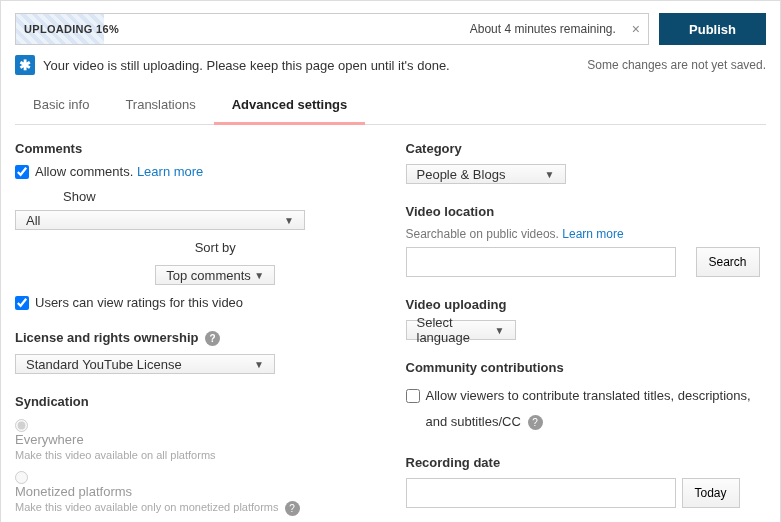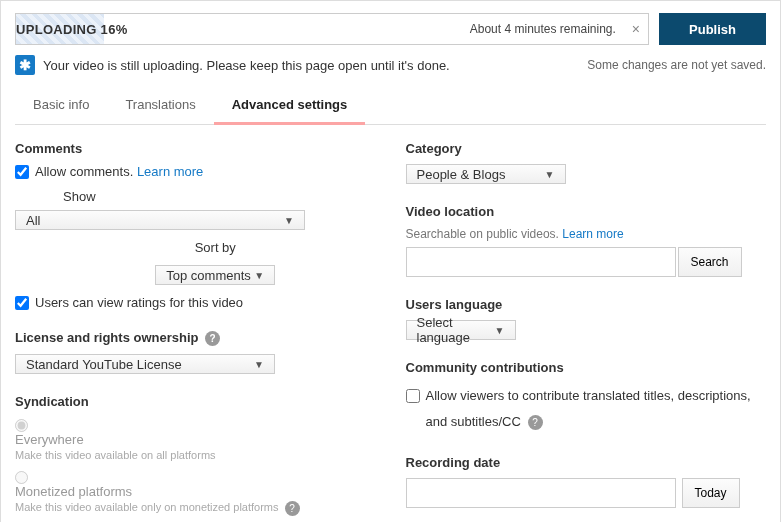--- a/index.html
+++ b/index.html
@@ -2,21 +2,21 @@
 <html><head>
 <meta charset="utf-8">
 <style>
   * { box-sizing: border-box; margin: 0; padding: 0; }
   body { font-family: Arial, Helvetica, sans-serif; font-size: 13px; color: #333; background: #fff; }
   .container { width: 781px; border: 1px solid #ddd; padding: 12px 14px 20px 14px; }
 
   .top-row { display: flex; align-items: center; gap: 10px; }
   .upload-box { flex: 1; display: flex; align-items: center; border: 1px solid #ccc; height: 32px; position: relative; }
   .progress-bg { position: absolute; left: 0; top: 0; height: 100%; width: 14%; background: repeating-linear-gradient(45deg,#dbe6f4,#dbe6f4 4px,#ecf2fa 4px,#ecf2fa 8px); z-index: 0; }
-  .upload-label { position: relative; z-index: 1; font-weight: bold; font-size: 13px; padding-left: 0; letter-spacing: 0.3px; }
+  .upload-label { position: relative; z-index: 1; font-weight: bold; font-size: 11px; padding-left: 8px; letter-spacing: 0.3px; }
   .remaining { margin-left: auto; position: relative; z-index: 1; font-size: 12px; color: #444; padding-right: 8px; }
   .close-x { position: relative; z-index: 1; color: #888; padding: 0 8px; cursor: pointer; font-size: 14px; }
   .publish-btn { background: #0c4a6e; color: #fff; border: none; height: 32px; padding: 0 30px; font-weight: bold; font-size: 13px; cursor: pointer; }
 
   .notice-row { display: flex; align-items: center; margin-top: 10px; }
   .notice-icon { width: 20px; height: 20px; background: #167ac6; color: #fff; display: flex; align-items: center; justify-content: center; font-weight: bold; font-size: 14px; border-radius: 2px; margin-right: 8px; }
   .notice-text { font-size: 13px; color: #333; }
   .saved-text { margin-left: auto; font-size: 12px; color: #666; }
 
   .tabs { display: flex; border-bottom: 1px solid #ddd; margin-top: 14px; }
@@ -44,21 +44,21 @@
   .help-icon { display: inline-flex; width: 15px; height: 15px; background: #999; color: #fff; border-radius: 50%; font-size: 10px; align-items: center; justify-content: center; margin-left: 3px; vertical-align: middle; }
 
   .section { margin-bottom: 20px; }
   .radio-row { display: flex; align-items: flex-start; margin-bottom: 8px; }
   .radio-row input { margin-right: 8px; margin-top: 2px; width: 13px; height: 13px; }
   .radio-label { font-size: 13px; color: #999; }
   .radio-hint { font-size: 11px; color: #aaa; margin-top: 2px; }
   .radio-row.disabled { color: #bbb; flex-direction: column; }
 
   .hint { font-size: 12px; color: #777; margin-bottom: 6px; }
-  .search-row { display: flex; gap: 2px; }
+  .search-row { display: flex; gap: 20px; }
   .text-input { border: 1px solid #ccc; height: 30px; width: 270px; padding: 0 6px; font-size: 13px; }
   .btn { border: 1px solid #ccc; background: linear-gradient(#fcfcfc,#f0f0f0); height: 30px; padding: 0 12px; font-size: 12px; cursor: pointer; }
 
   .contrib-text { font-size: 13px; line-height: 2; }
   .date-row { display: flex; gap: 6px; }
 </style>
 </head>
 <body>
 
 <div class="container">
@@ -163,21 +163,21 @@
           <span>Searchable on public videos.</span>
           <span class="link">Learn more</span>
         </div>
         <div class="search-row">
           <input class="text-input" type="text" style="">
           <button class="btn">Search</button>
         </div>
       </div>
 
       <div class="section">
-        <div class="section-title">Users language</div>
+        <div class="section-title">Video uploading</div>
         <div class="select lang">
           <span>Select language</span>
           <span class="caret" style="margin-left:6px">▼</span>
         </div>
       </div>
 
       <div class="section">
         <div class="section-title">Community contributions</div>
         <div class="checkbox-row" style="align-items:flex-start">
           <input type="checkbox" style="margin-top: 6px;">

